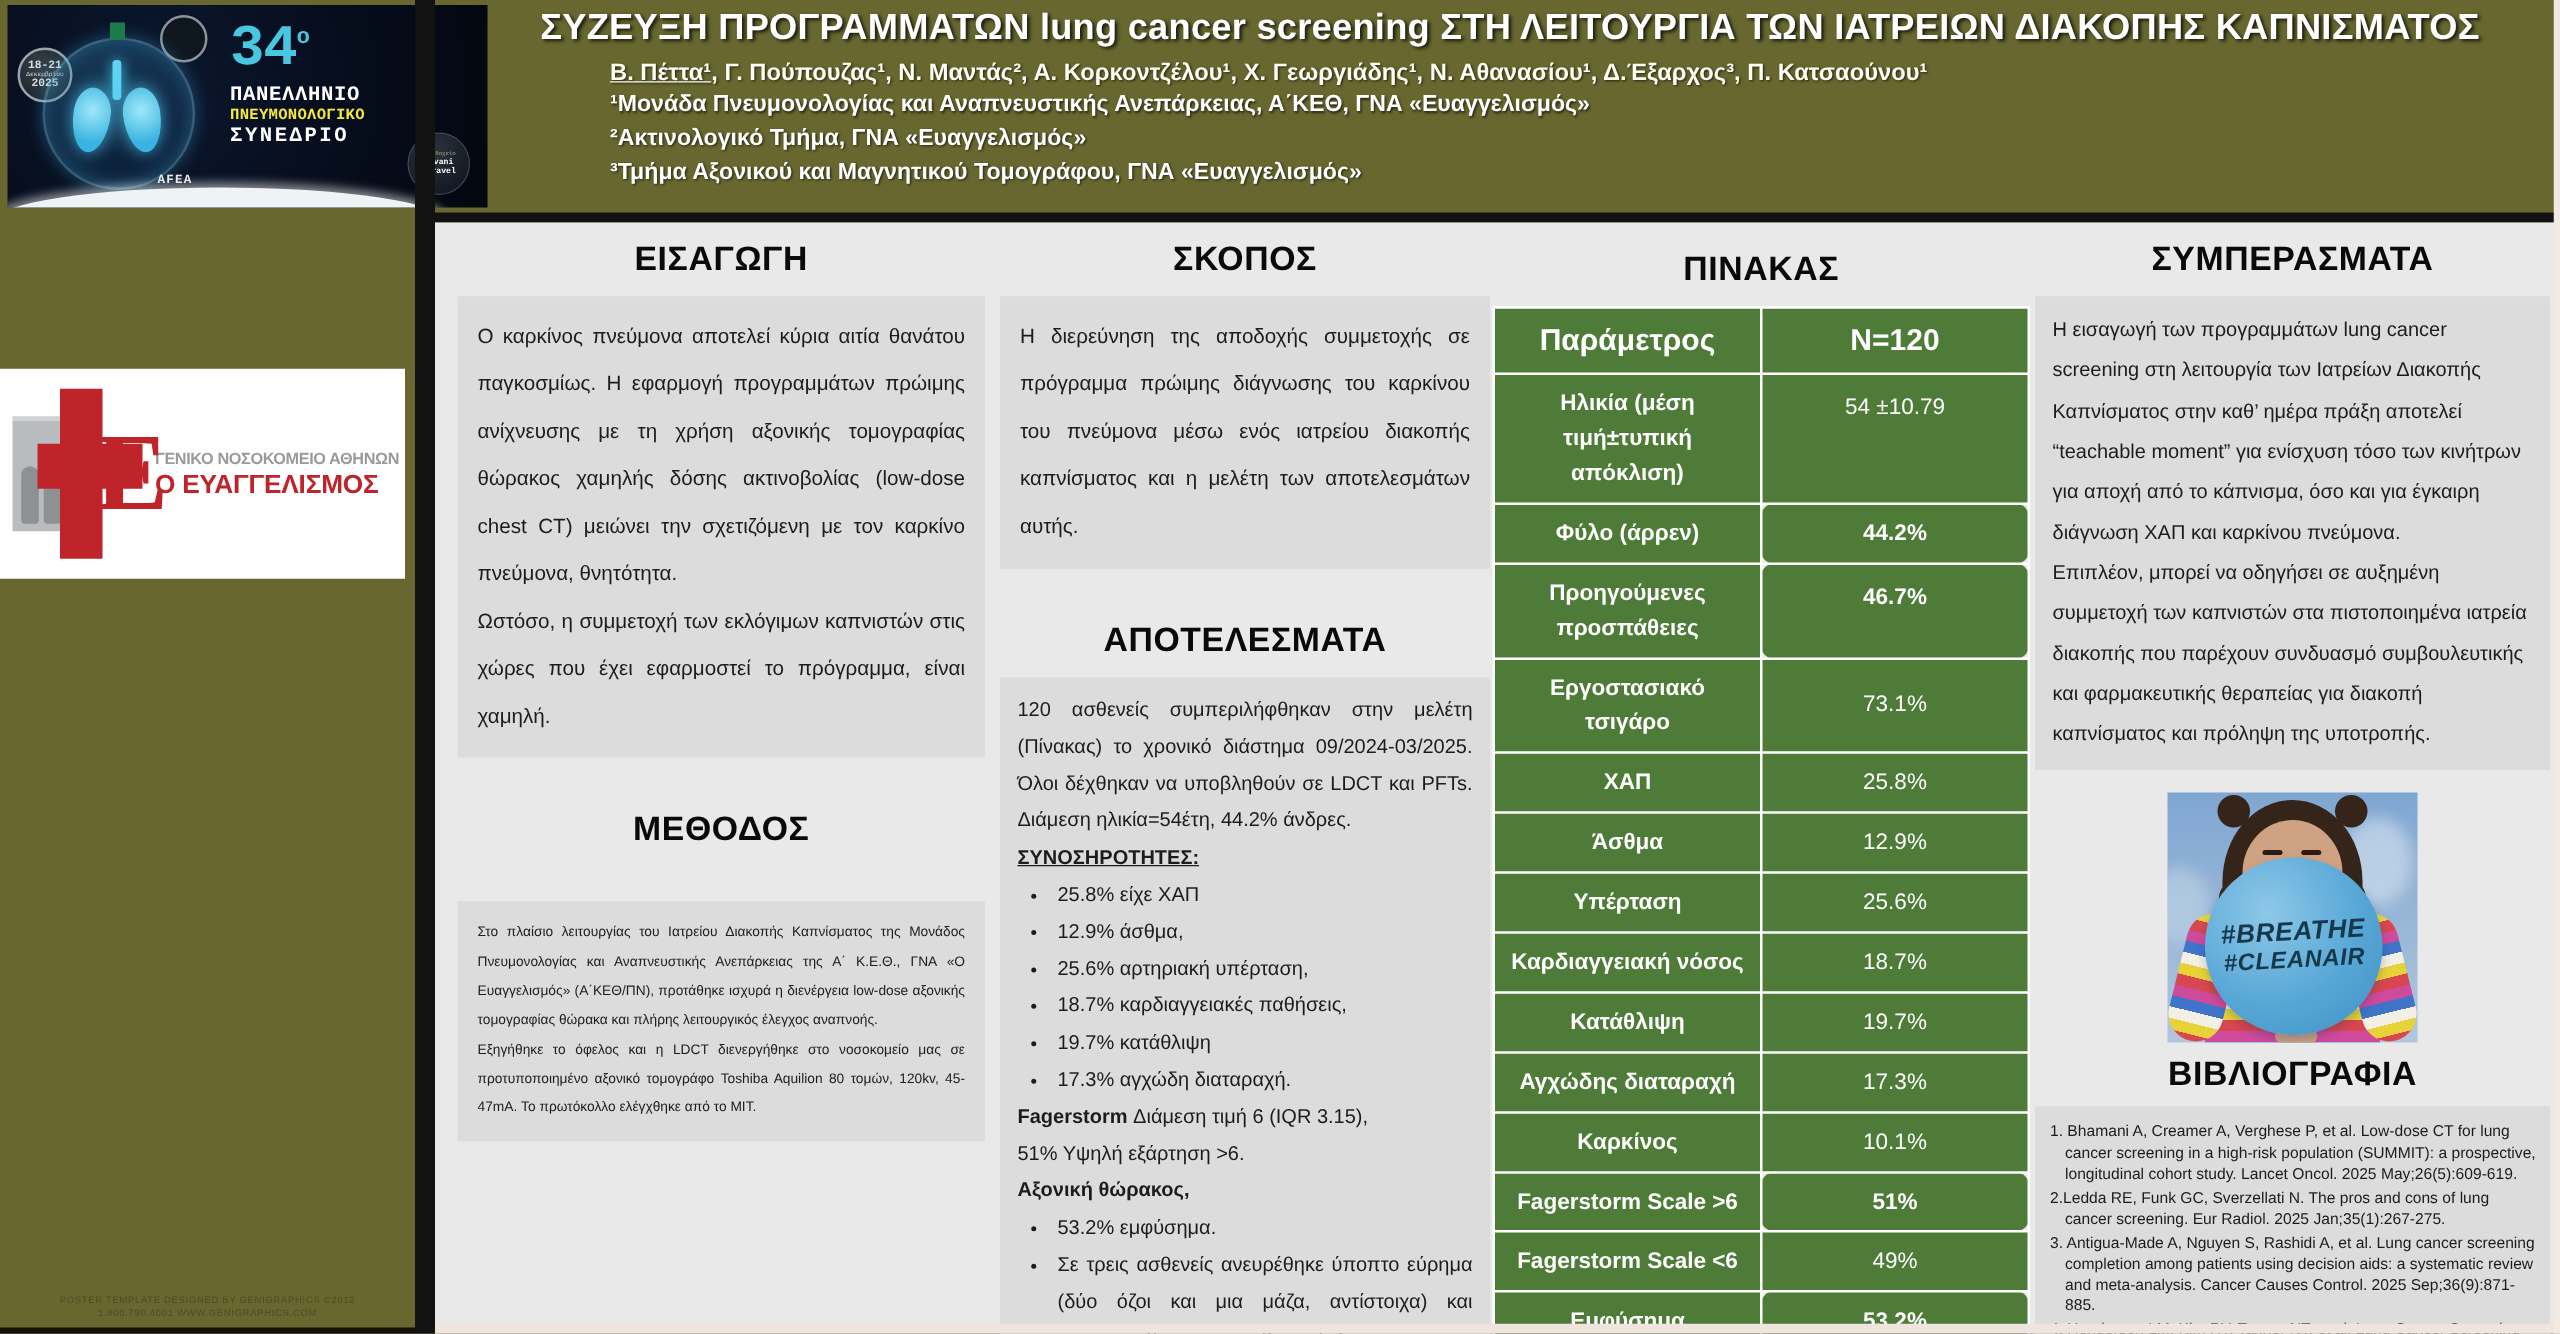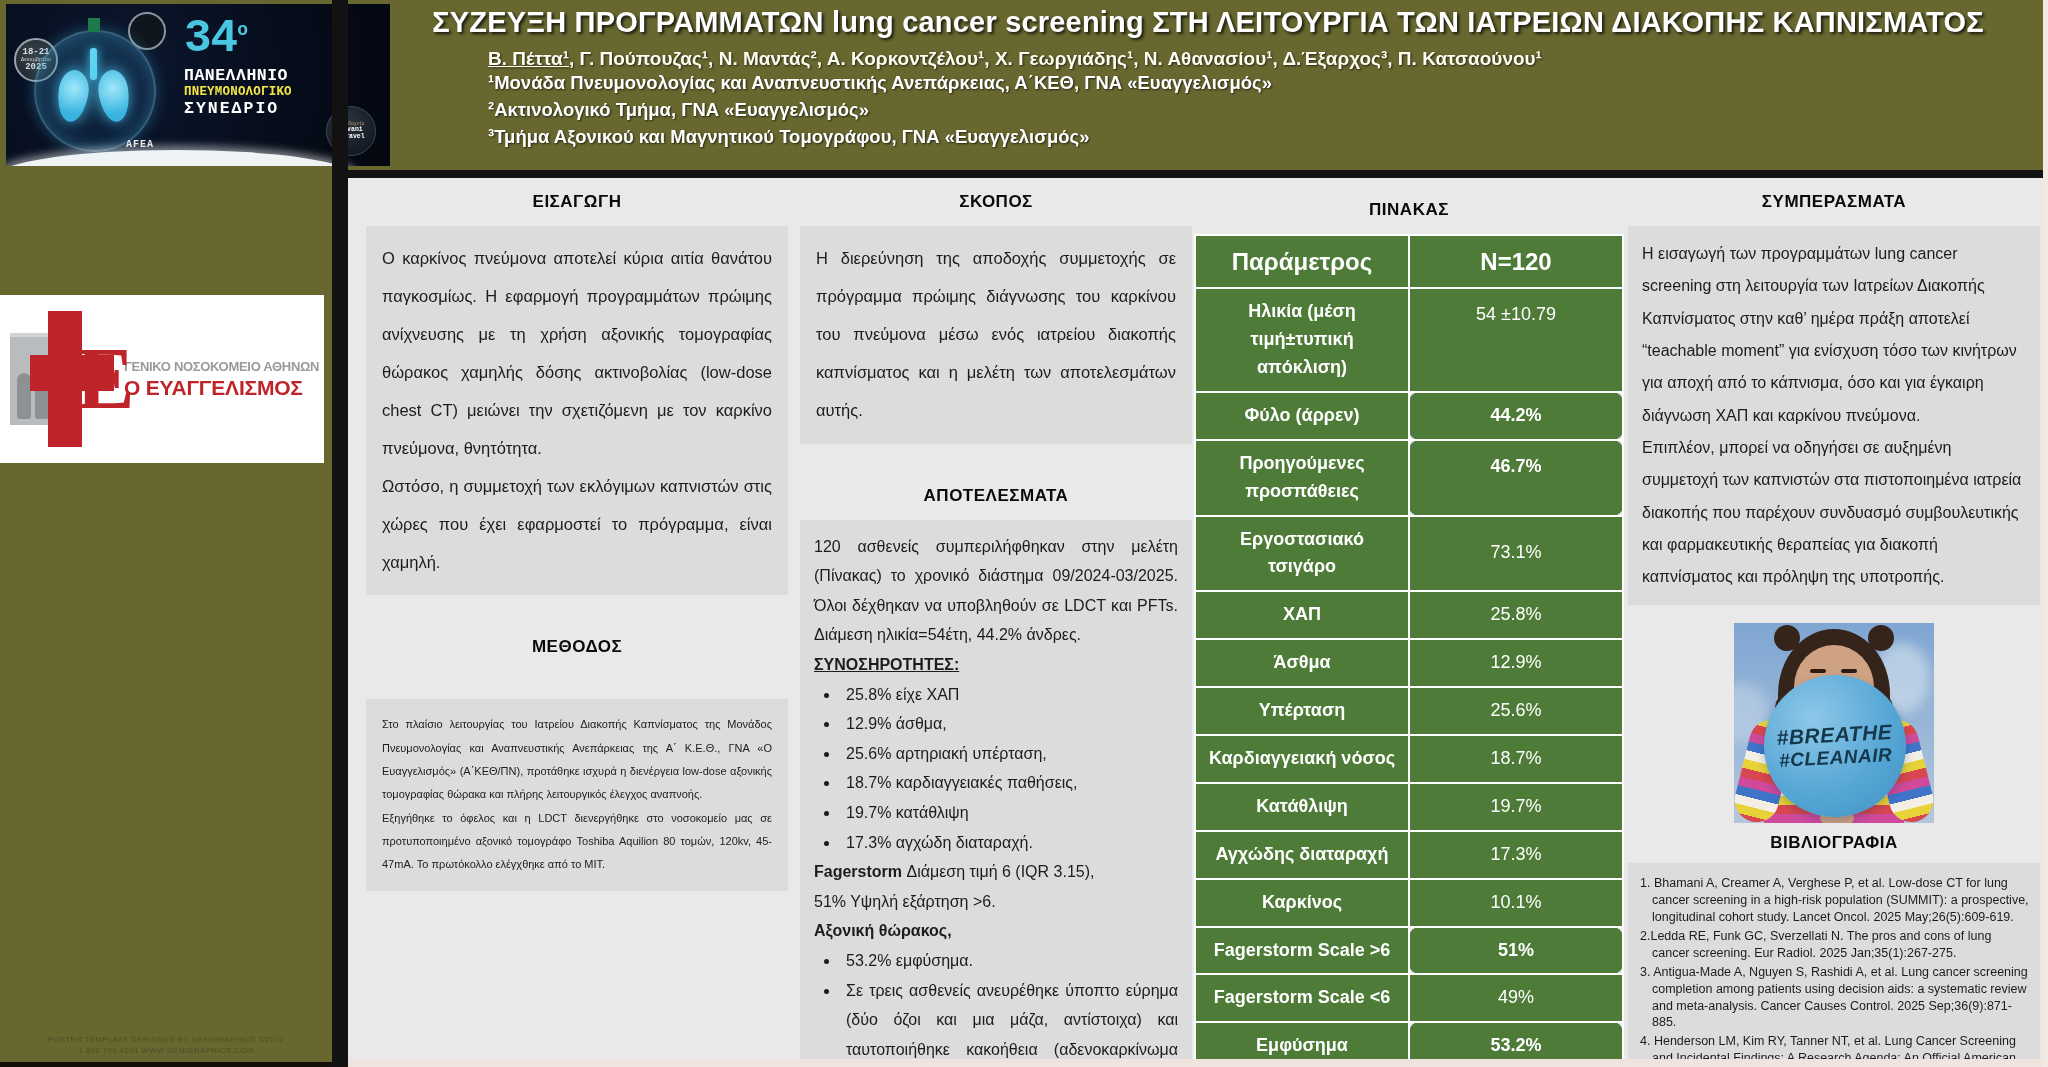--- a/index.html
+++ b/index.html
@@ -74,21 +74,21 @@
   .main{position:absolute;left:348px;top:178px;width:1700px;height:889px;background:#e9e9e9;}
   .bottom-strip{position:absolute;left:348px;top:1059px;width:1700px;height:8px;background:#f0e5de;}
   .right-strip{position:absolute;right:0;top:0;width:5px;height:1067px;background:#f3e8e2;}
 
   .col{position:absolute;top:8px;}
   .col1{left:18px;width:422px;}
   .col2{left:452px;width:392px;}
   .col3{left:846px;width:430px;}
   .col4{left:1280px;width:412px;}
 
-  .sec-h{font-size:17px;font-weight:bold;color:#0a0a0a;text-align:center;letter-spacing:.5px;margin:6px 0 14px 0;}
+  .sec-h{font-size:27px;font-weight:bold;color:#0a0a0a;text-align:center;letter-spacing:.5px;margin:6px 0 14px 0;}
   .box{background:#dcdcdc;padding:14px 16px;box-sizing:border-box;color:#1c1c1c;}
   .jp{font-size:16.5px;line-height:2.3;text-align:justify;margin:0;}
   .mp{font-size:11px;line-height:2.12;text-align:justify;margin:0;}
   .gap36{height:36px;} .gap28{height:28px;}
 
   
   .rbox{background:#dcdcdc;padding:12px 14px;box-sizing:border-box;color:#1c1c1c;}
   .rp{font-size:16px;line-height:1.85;margin:0;text-align:justify;}
   .rp-l{font-size:16px;line-height:1.85;margin:0;}
   .b{font-weight:bold;}

